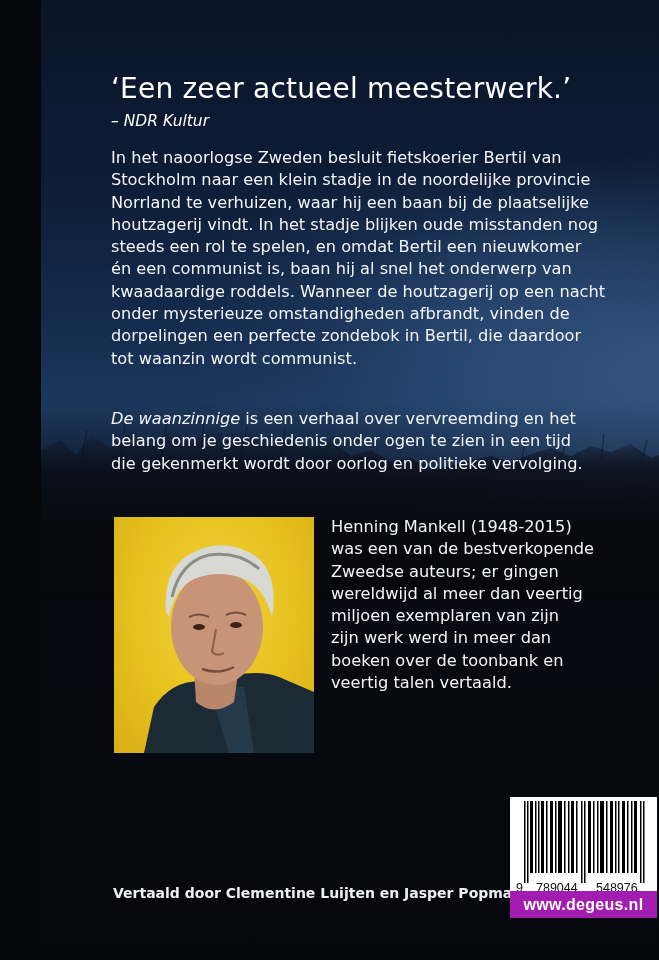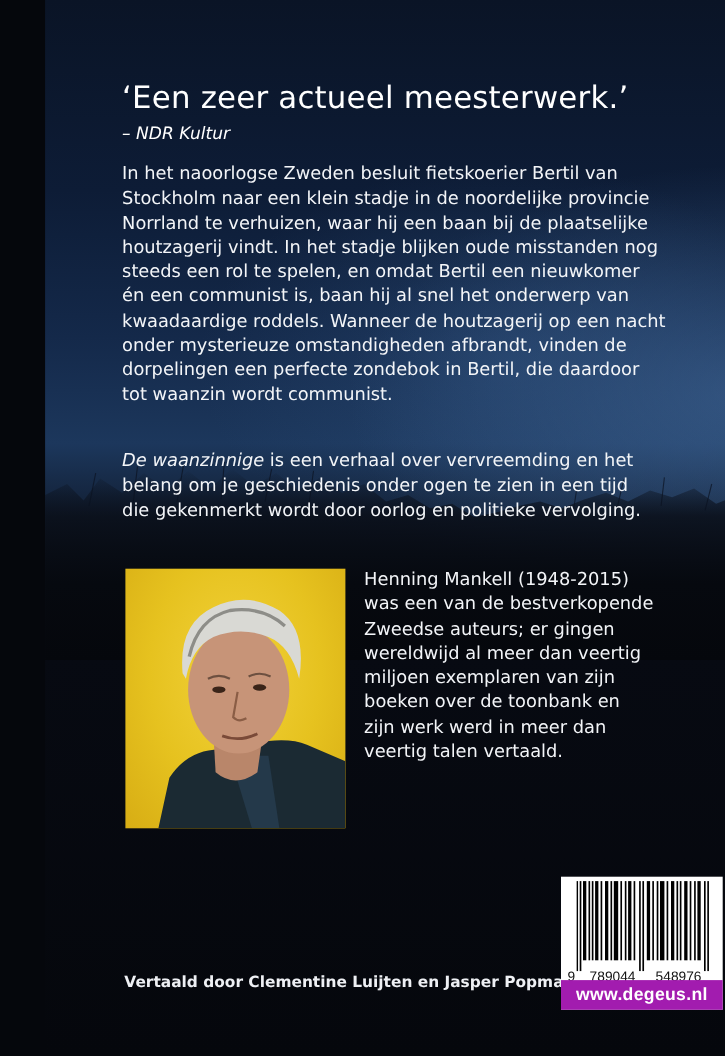--- a/index.html
+++ b/index.html
@@ -130,22 +130,22 @@
       <path d="M88,152 Q104,158 120,150" stroke="#7a4a38" stroke-width="2.5" fill="none"></path>
     </svg>
   </div>
 
   <div class="bio">
     <span class="line">Henning Mankell (1948-2015)</span>
     <span class="line">was een van de bestverkopende</span>
     <span class="line">Zweedse auteurs; er gingen</span>
     <span class="line">wereldwijd al meer dan veertig</span>
     <span class="line">miljoen exemplaren van zijn</span>
+    <span class="line">zijn werk werd in meer dan</span>
     <span class="line">boeken over de toonbank en</span>
-    <span class="line">zijn werk werd in meer dan</span>
     <span class="line">veertig talen vertaald.</span>
   </div>
 
   <div class="translator">Vertaald door Clementine Luijten en Jasper Popma</div>
 
   <div class="barcode-box">
     <svg class="bars" viewBox="0 0 122 82" preserveAspectRatio="none">
       <g fill="#000">
         <rect x="0" y="0" width="1.5" height="82"></rect>
           <rect x="3" y="0" width="1.5" height="82"></rect>

